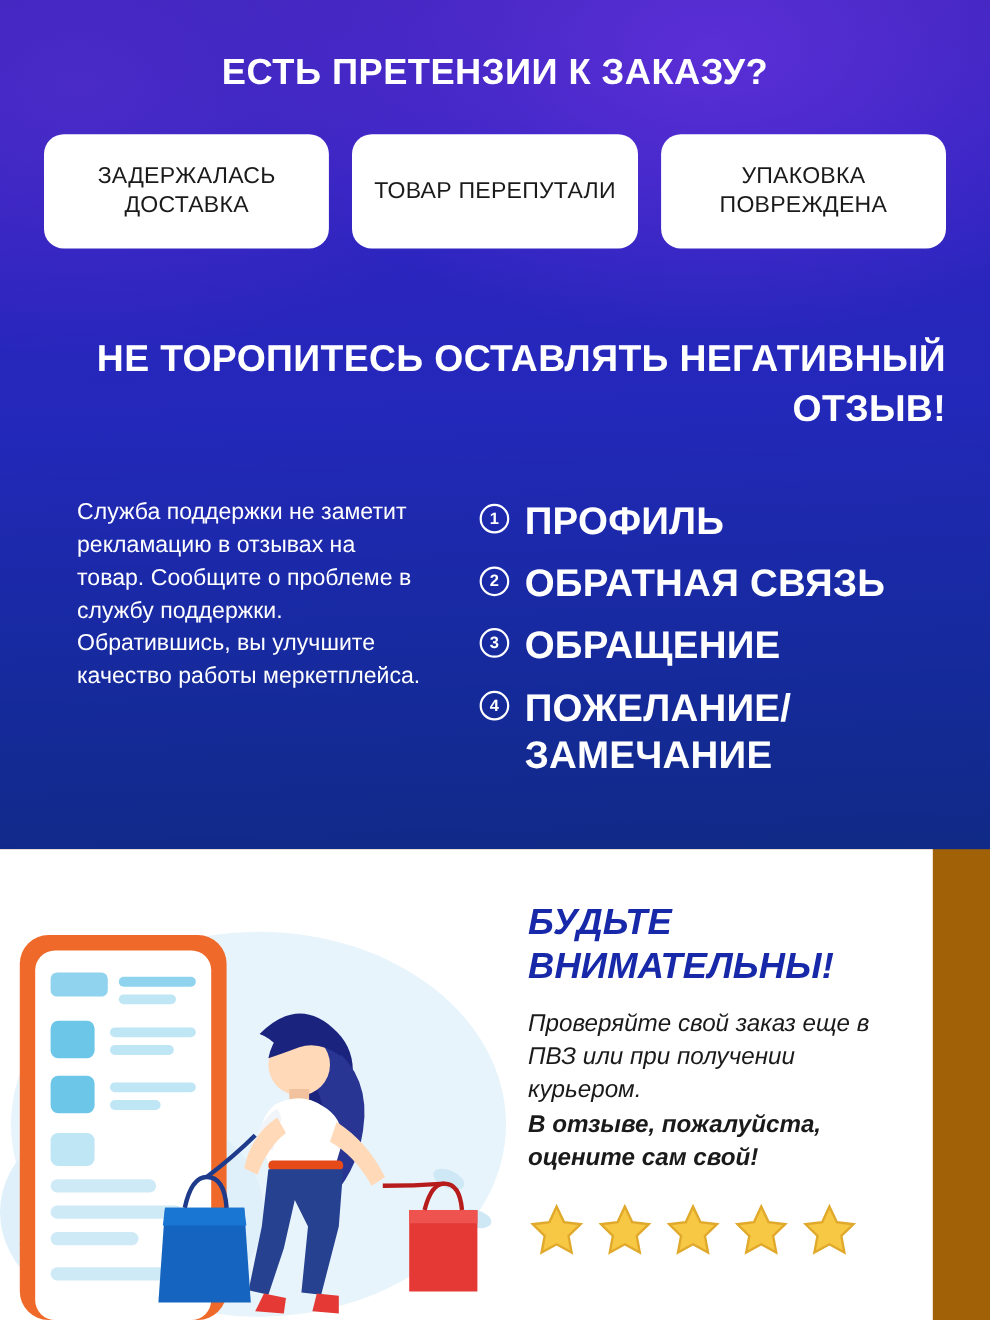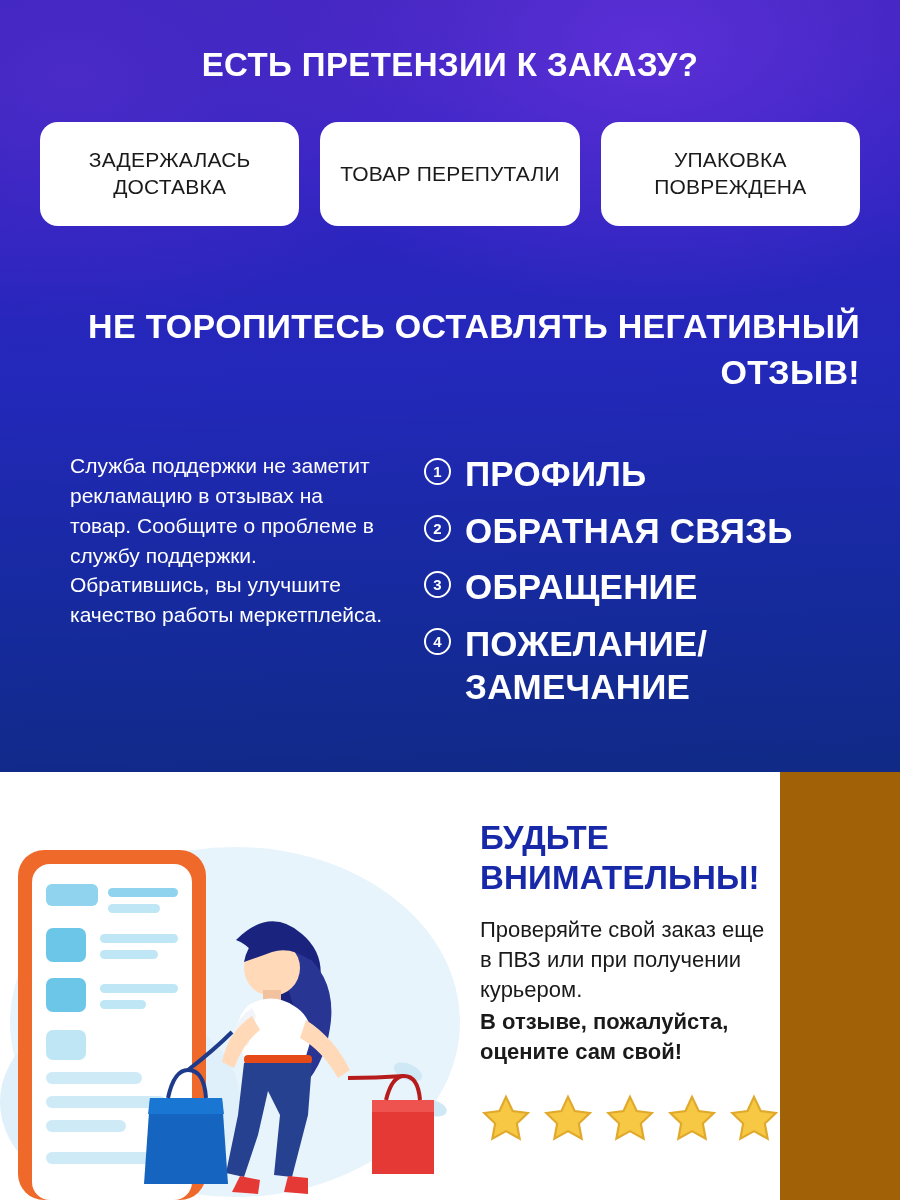--- a/index.html
+++ b/index.html
@@ -77,21 +77,21 @@
     font-weight: bold;
     line-height: 1.34;
     text-transform: uppercase;
     letter-spacing: 0.3px;
   }
 
   .lower-area {
     display: flex;
     align-items: flex-start;
     padding: 56px 46px 0 70px;
-    gap: 36px;
+    gap: 48px;
   }
   .support-text {
     color: #ffffff;
     font-size: 21px;
     line-height: 1.42;
     width: 318px;
     flex: 0 0 auto;
   }
   .support-text p { margin: 0; }
 
@@ -125,24 +125,25 @@
     font-size: 35px;
     font-weight: bold;
     line-height: 1.22;
     text-transform: uppercase;
     letter-spacing: 0.2px;
   }
 
   
   .bottom-panel {
     position: relative;
-    width: 780px;
+    width: 848px;
     height: 428px;
     background: #ffffff;
     display: flex;
+    font-style: italic;
   }
   .illustration {
     position: relative;
     width: 470px;
     height: 428px;
     flex: 0 0 auto;
     overflow: hidden;
   }
   .illustration svg { display: block; }
 

